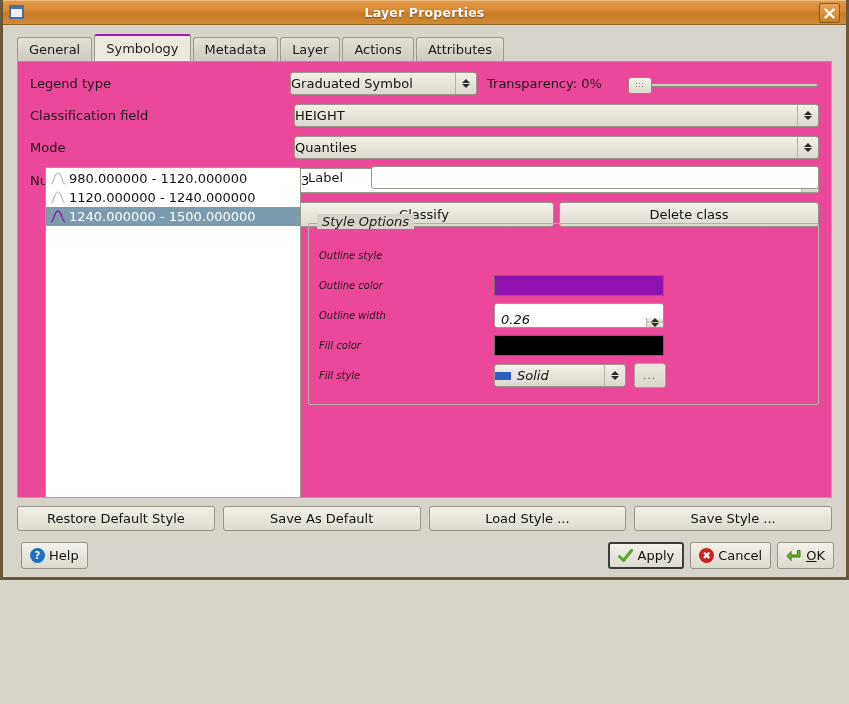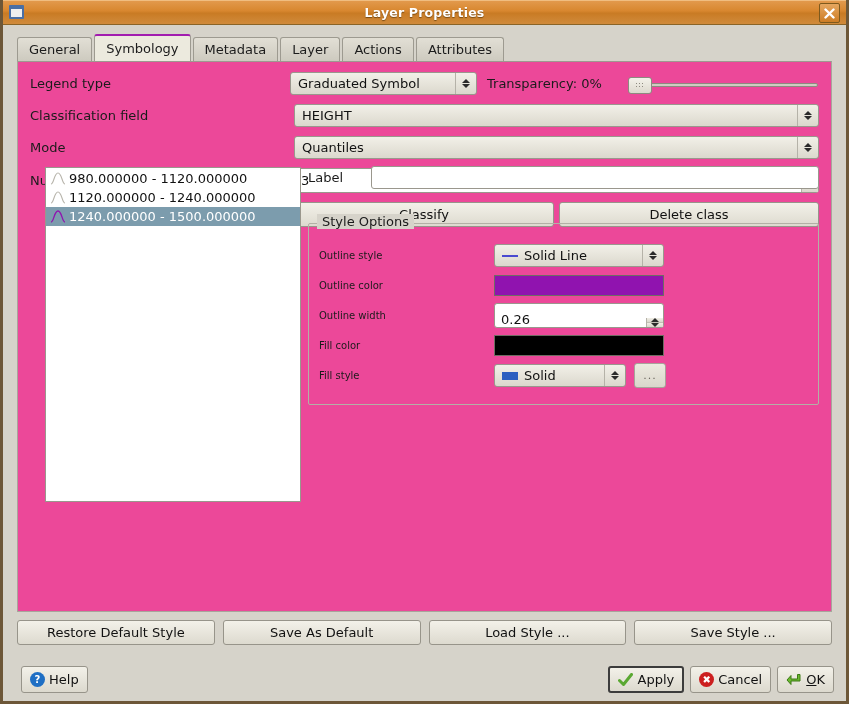--- a/index.html
+++ b/index.html
@@ -4,21 +4,21 @@
 <style>
   html, body {
     margin: 0; padding: 0;
     background: #d9d6cc;
     font-family: "DejaVu Sans", sans-serif;
   }
   body { width: 849px; height: 704px; overflow: hidden; }
 
   .window {
     position: absolute; left: 0; top: 0;
-    width: 849px; height: 704px;
+    width: 849px; height: 580px;
     box-sizing: border-box;
     background: #d6d3ca;
     border: 1px solid #6d5738;
     border-left-width: 3px; border-right-width: 3px; border-bottom-width: 3px;
     border-top-width: 0;
     display: flex; flex-direction: column;
   }
 
   
   .titlebar {
@@ -104,21 +104,20 @@
   .lbl.w1 { width: 264px; flex: 0 0 264px; }
 
   
   .combo {
     height: 23px; box-sizing: border-box;
     background: linear-gradient(to bottom, #f2f0e8, #dbd8cd);
     border: 1px solid #9a978d;
     border-radius: 3px;
     display: flex; align-items: center;
     font-size: 13px; color: #111;
-    padding-left: 7px;
     cursor: pointer;
     position: relative;
   }
   .combo .ctext { flex: 1 1 auto; white-space: nowrap; overflow: hidden; }
   .combo .arrows {
     width: 20px; flex: 0 0 20px;
     border-left: 1px solid #b5b2a8;
     height: 100%;
     display: flex; flex-direction: column;
     align-items: center; justify-content: center;
@@ -202,20 +201,21 @@
 
   
   .rightcol { position: absolute; left: 290px; top: 104px; right: 12px; }
 
   .fieldset {
     border: 1px solid #b3b0a6;
     border-radius: 2px;
     margin-top: 34px;
     padding: 16px 10px 14px 10px;
     position: relative;
+    font-style: italic;
   }
   .fieldset > legend {
     position: absolute; top: -10px; left: 8px;
     background: #d6d3ca; padding: 0 5px;
     font-size: 13px; color: #1b1b1b;
   }
   .srow { display: flex; align-items: center; height: 30px; }
   .srow .slbl { width: 175px; flex: 0 0 175px; font-size: 10px; color: #1b1b1b; }
   .colorbtn {
     width: 170px; height: 21px; box-sizing: border-box;
@@ -230,21 +230,21 @@
     border: 1px solid #a7a49a; border-radius: 3px;
     display:flex;align-items:center;justify-content:center;
     font-size: 11px; color:#6b6860; letter-spacing:1px;
     cursor:pointer;
   }
 
   
   .stylebar {
     flex: 0 0 auto;
     display: flex; gap: 8px;
-    margin: 8px 14px 12px 14px;
+    margin: 8px 14px 2px 14px;
   }
   .stylebar .btn { flex: 1 1 0; }
 
   
   .actionbar {
     flex: 0 0 auto;
     display: flex; align-items: center;
     margin: 9px 12px 0 12px;
     padding-bottom: 8px;
   }
@@ -386,27 +386,20 @@
         <div class="textinput" style="flex:1 1 auto;">
           <span placeholder=""></span>
         </div>
       </div>
 
       <div class="fieldset">
         <legend>Style Options</legend>
 
         <div class="srow">
           <div class="slbl">Outline style</div>
-          <div class="combo" style="width:170px;">
-            <span class="ctext"><span class="swatch-line"></span><span>Solid Line</span></span>
-            <span class="arrows">
-                <span class="tri-up"></span>
-                <span class="tri-dn"></span>
-              </span>
-          </div>
         </div>
 
         <div class="srow">
           <div class="slbl">Outline color</div>
           <div class="colorbtn" id="outline-color-swatch" style="background: rgb(144, 19, 175);"></div>
         </div>
 
         <div class="srow">
           <div class="slbl">Outline width</div>
           <div class="spinbox" style="width:170px;align-items:flex-end;">

